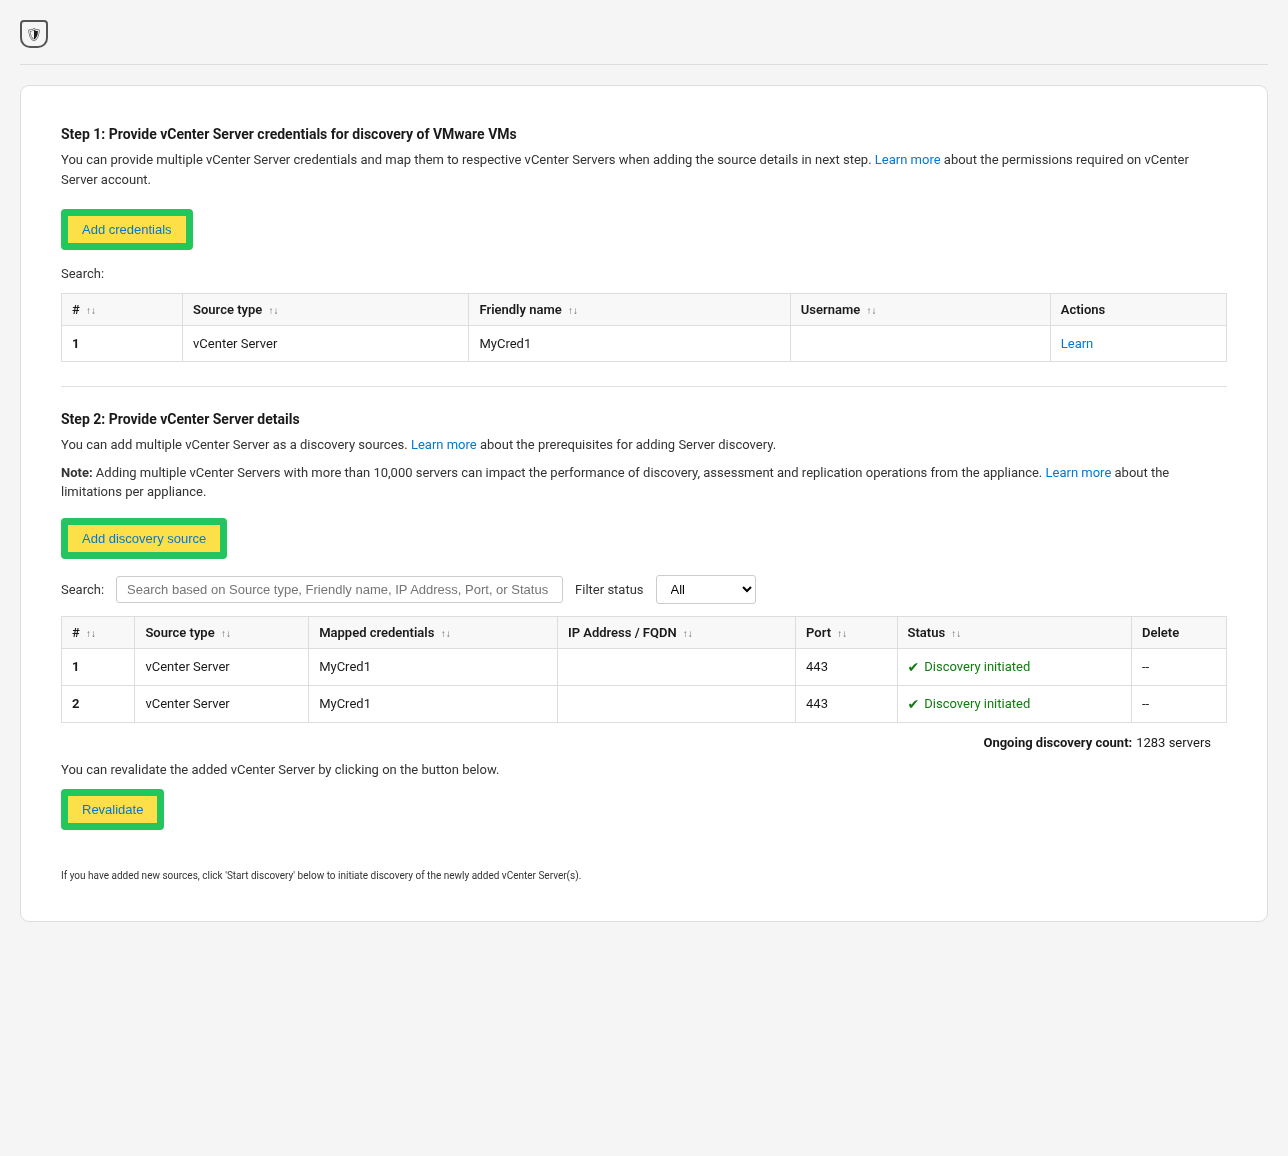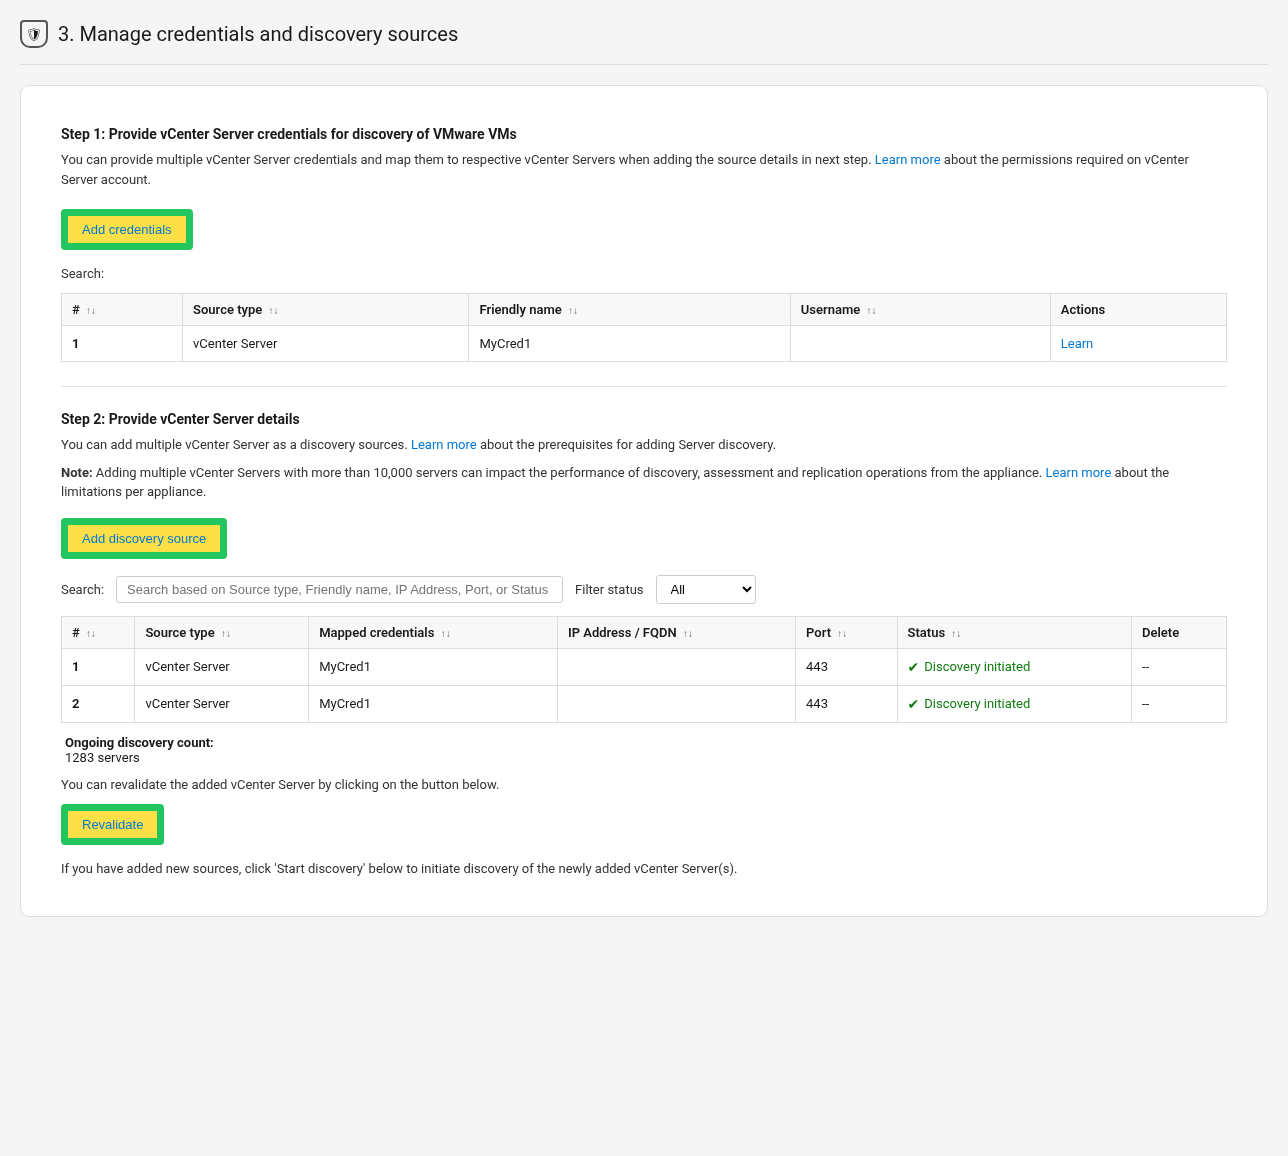--- a/index.html
+++ b/index.html
@@ -164,53 +164,51 @@
       color: #107c10;
       font-size: 13px;
     }
     .check-icon {
       color: #107c10;
       font-size: 14px;
     }
     .ongoing-row {
       display: flex;
       justify-content: flex-end;
-      margin: 12px 4px;
-      font-size: 13px;
-      flex-direction: column;
+      margin: 12px 16px;
+      font-size: 13px;
     }
     .ongoing-label {
       font-weight: 700;
       margin-right: 4px;
     }
     .revalidate-desc {
       font-size: 13px;
       color: #333;
       margin-bottom: 12px;
       margin-top: 4px;
     }
     .bottom-note {
-      font-size: 13px;
-      color: #333;
-      margin-top: 0;
+      font-size: 10px;
+      color: #333;
+      margin-top: 24px;
     }
     .search-wide {
       width: 447px;
     }
   </style>
 </head>
 <body>
 
 <div class="page-wrapper">
 
   <div class="page-header">
     <div class="shield-icon">
       <span>🛡</span>
     </div>
-    <h1 class="page-title">3. Manage credentials and discovery sources</h1>
   </div>
 
   <div class="card">
 
     <div>
       <div class="step-title">Step 1: Provide vCenter Server credentials for discovery of VMware VMs</div>
       <div class="step-desc">
         <span>You can provide multiple vCenter Server credentials and map them to respective vCenter Servers when adding the source details in next step.</span>
         <a class="link">Learn more</a>
         <span>about the permissions required on vCenter Server account.</span>

